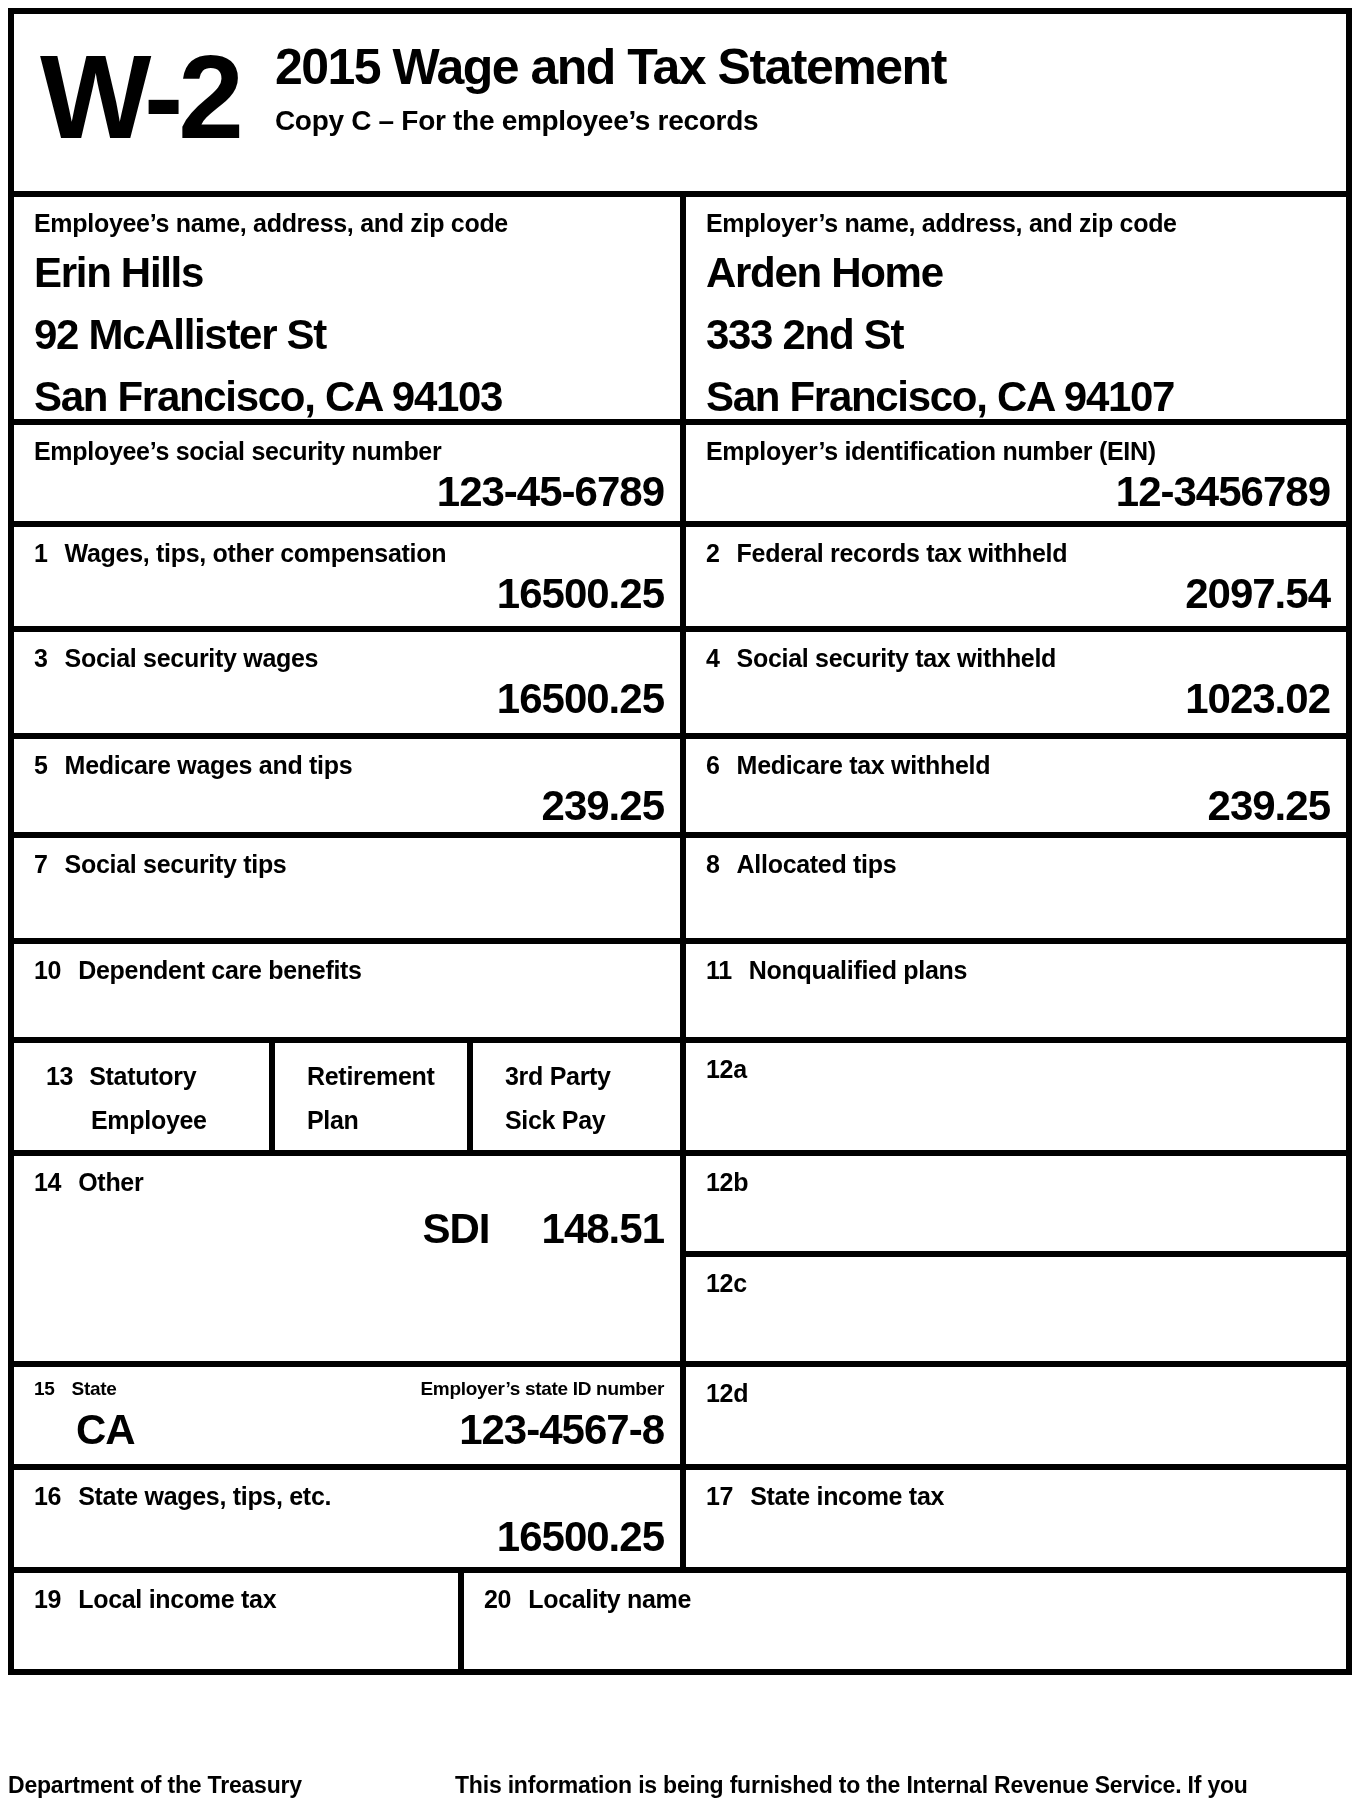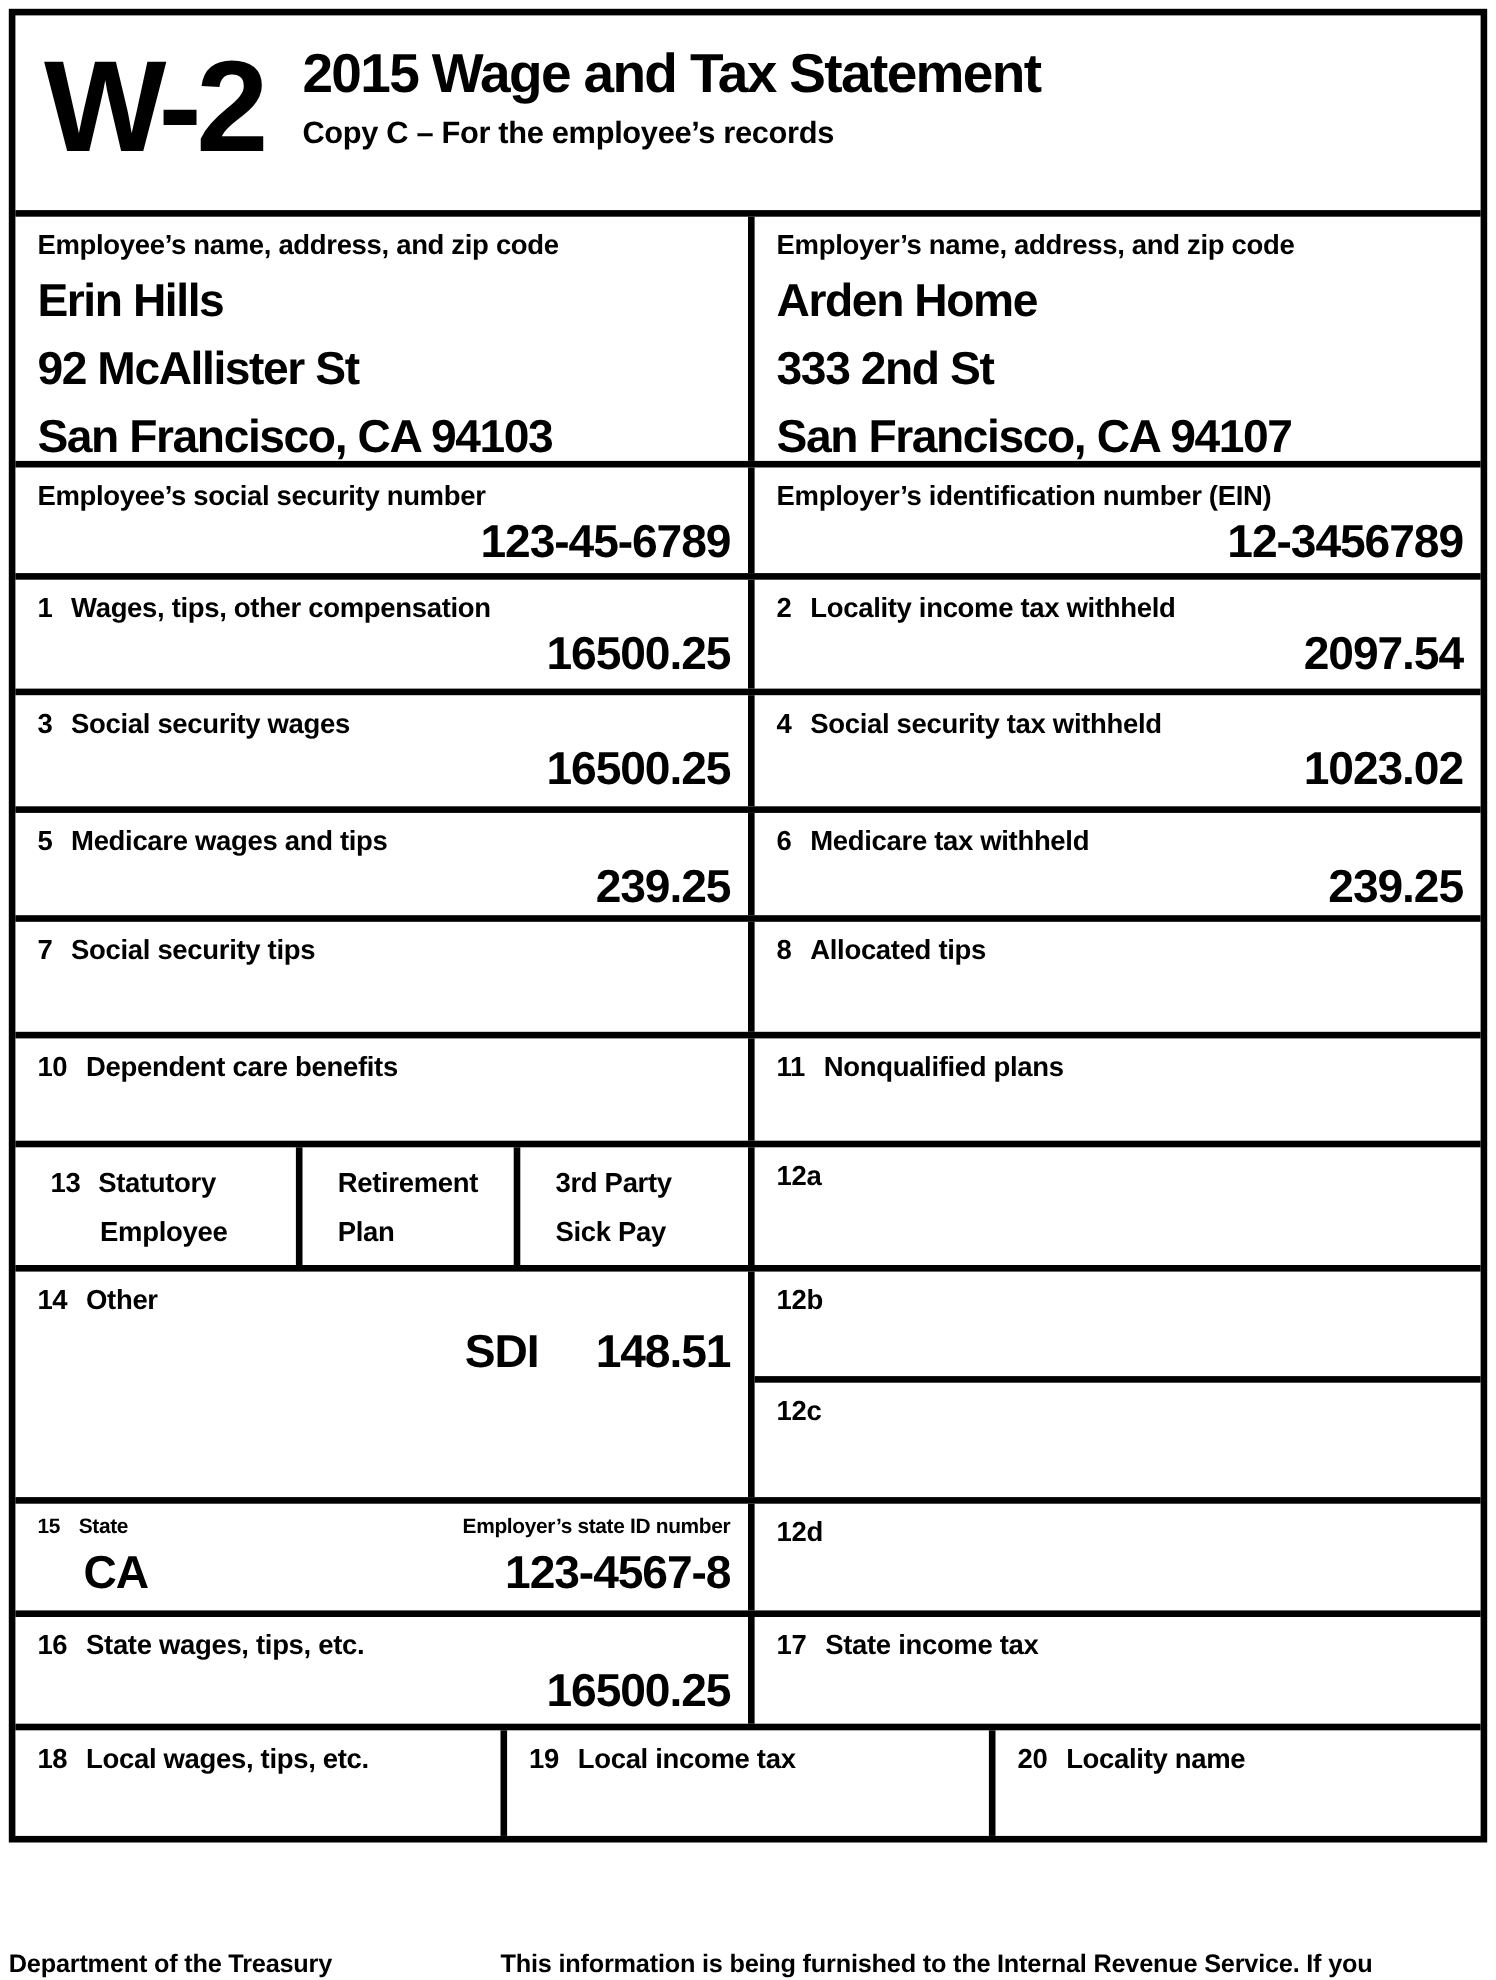--- a/index.html
+++ b/index.html
@@ -142,21 +142,21 @@
     <div class="cell lcol">
       <div class="blabel">
           <span>1</span>
           <span>Wages, tips, other compensation</span>
         </div>
       <div class="bigval">16500.25</div>
     </div>
     <div class="cell rcol">
       <div class="blabel">
           <span>2</span>
-          <span>Locality income tax withheld</span>
+          <span>Federal records tax withheld</span>
         </div>
       <div class="bigval">2097.54</div>
     </div>
   </div>
 
   <div class="row h107">
     <div class="cell lcol">
       <div class="blabel">
           <span>3</span>
           <span>Social security wages</span>
@@ -304,27 +304,20 @@
     </div>
     <div class="cell rcol">
       <div class="blabel">
           <span>17</span>
           <span>State income tax</span>
         </div>
     </div>
   </div>
 
   <div class="row h102">
-    <div class="cell c18a">
-      <div class="blabel">
-          <span>18</span>
-          <span>Local wages, tips, etc.</span>
-        </div>
-      <div class="bigval"></div>
-    </div>
     <div class="cell c18b">
       <div class="blabel">
           <span>19</span>
           <span>Local income tax</span>
         </div>
       <div class="bigval"></div>
     </div>
     <div class="cell c18c">
       <div class="blabel">
           <span>20</span>

